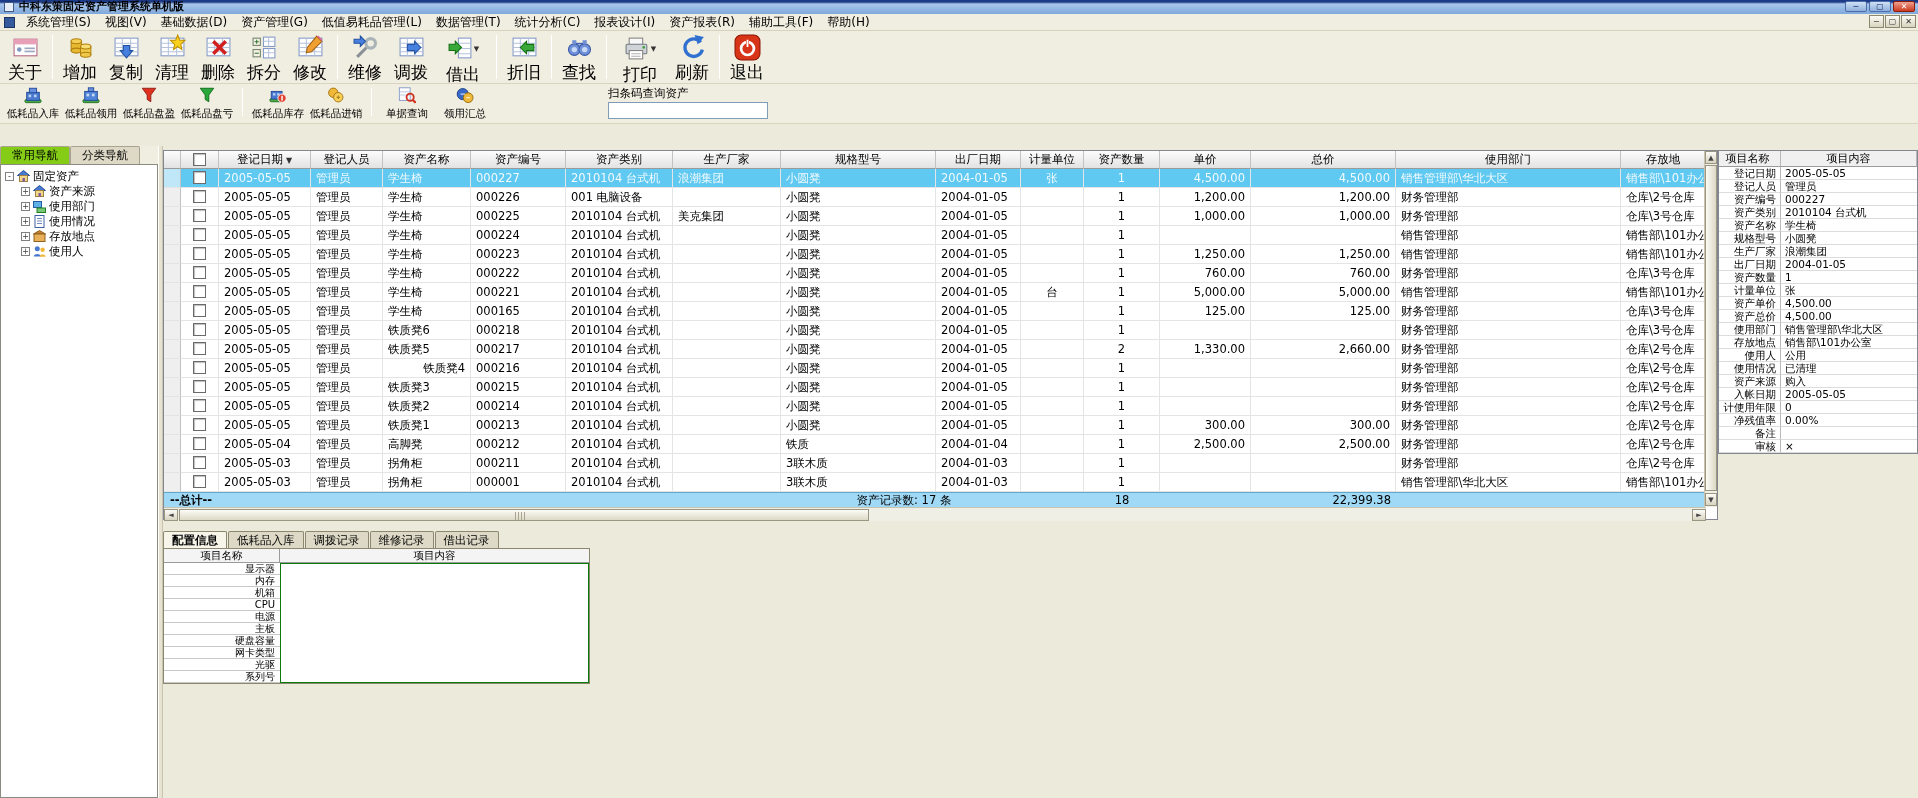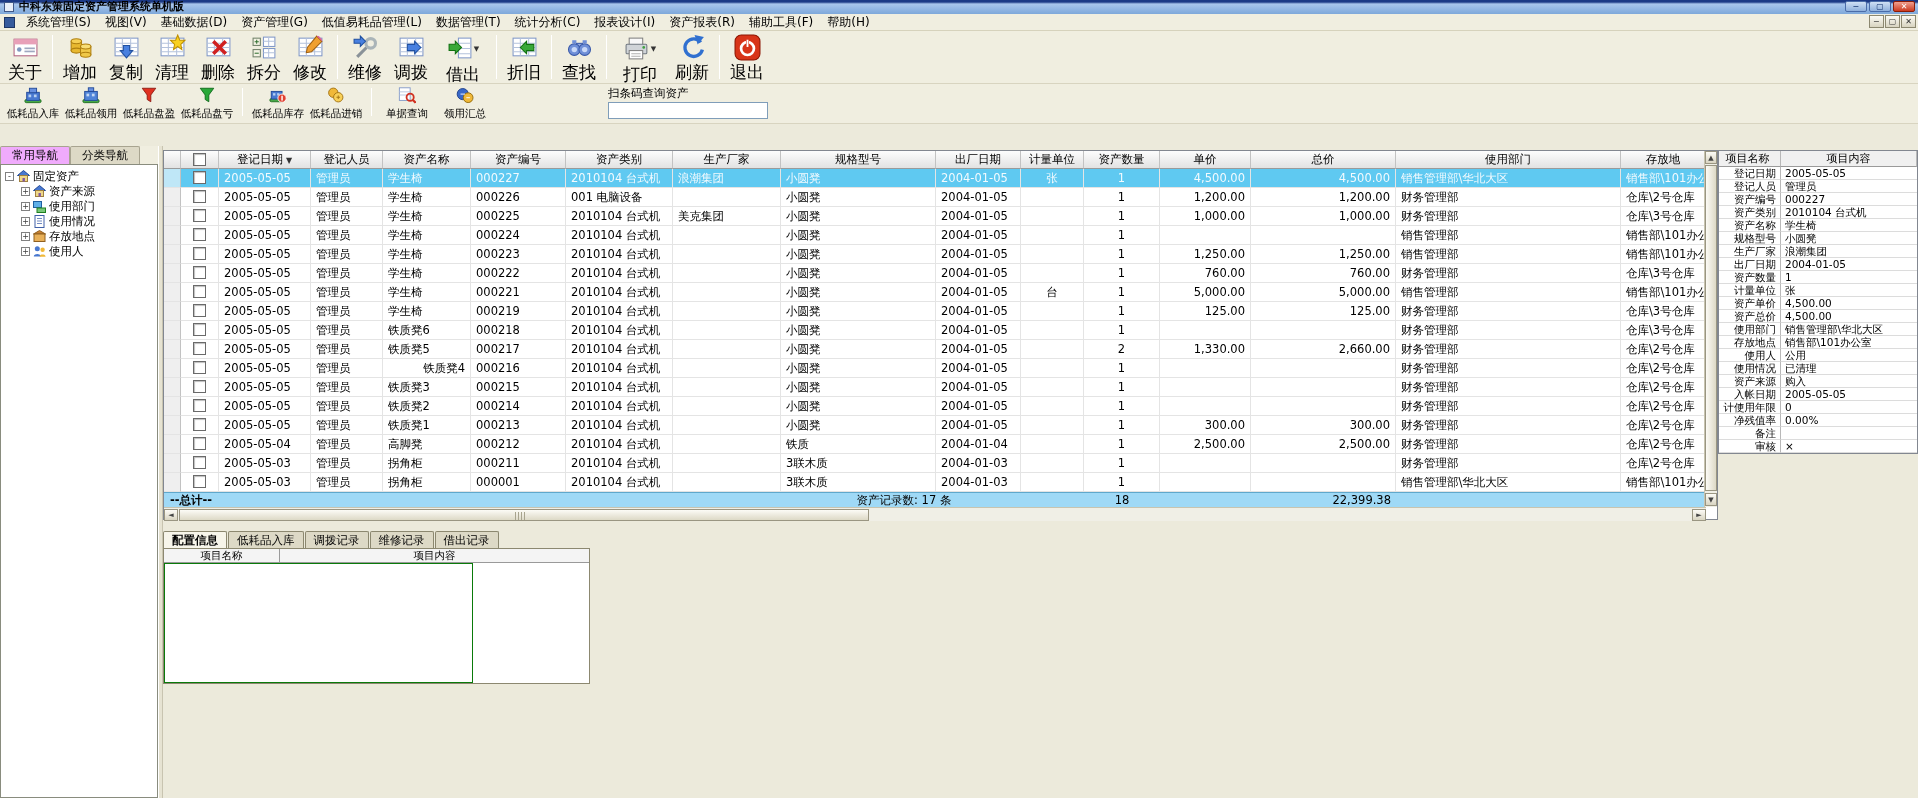--- a/index.html
+++ b/index.html
@@ -45,21 +45,21 @@
   .tbtn2 .lbl { font-size:10.5px; line-height:12px; white-space:nowrap; }
   .barcode { position:absolute; left:608px; top:2px; width:170px; }
   .barcode .blbl { font-size:11.5px; line-height:14px; }
   .barcode input { width:160px; height:17px; border:1px solid #7f9db9; background:#fff; margin-top:2px; font-size:11px; padding:0 3px; }
 
   
   .leftnav { position:absolute; left:0; top:146px; width:158px; bottom:0; background:#f0eee0; }
   .navtabs { display:flex; height:18px; }
   .navtab { width:70px; height:18px; font-size:11.5px; text-align:center; line-height:17px;
     border:1px solid #a8a490; border-bottom:none; border-radius:2px 2px 0 0; background:#ddd9c6; }
-  .navtab.active { background:#f0abfc; }
+  .navtab.active { background:#84cc16; }
   .tree { position:absolute; left:0; top:18px; right:0; bottom:0; background:#fff; border:1px solid #898c7e; padding:4px 0 0 4px; }
   .tree-row { display:flex; align-items:center; height:15px; font-size:11.5px; white-space:nowrap; }
   .tree-row .indent { display:inline-block; width:16px; }
   .expander { width:9px; height:9px; border:1px solid #808080; background:#fff; font-size:8px; line-height:7px; text-align:center; margin-right:3px; color:#404040; flex:none; }
   .tree-icon { width:13px; height:13px; margin-right:3px; flex:none; }
 
   
   .gridwrap { position:absolute; left:163px; top:150px; width:1555px; height:370px; background:#fff; border:1px solid #828790; }
   .grid { position:absolute; left:0; top:0; width:1542px; }
   .ghead { display:flex; height:18px; }
@@ -599,21 +599,21 @@
           <div class="gc" style="width: 85px;">销售部\101办公室</div>
         </div>
         <div class="grow">
           <div class="gc ind" style="width: 17px;"></div>
           <div class="gc" style="width: 38px; padding: 0px;">
             <div class="cb"></div>
           </div>
           <div class="gc" style="width: 92px;">2005-05-05</div>
           <div class="gc" style="width: 72px;">管理员</div>
           <div class="gc" style="width: 88px;">学生椅</div>
-          <div class="gc" style="width: 95px;">000219</div>
+          <div class="gc" style="width: 95px;">000165</div>
           <div class="gc" style="width: 107px;">2010104 台式机</div>
           <div class="gc" style="width: 108px;"></div>
           <div class="gc" style="width: 155px;">小圆凳</div>
           <div class="gc" style="width: 85px;">2004-01-05</div>
           <div class="gc" style="width: 63px; text-align: center;"></div>
           <div class="gc" style="width: 76px; text-align: center;">1</div>
           <div class="gc" style="width: 91px; text-align: right;">125.00</div>
           <div class="gc" style="width: 145px; text-align: right;">125.00</div>
           <div class="gc" style="width: 225px;">财务管理部</div>
           <div class="gc" style="width: 85px;">仓库\3号仓库</div>
@@ -923,15 +923,27 @@
     <div class="btab">调拨记录</div>
     <div class="btab">维修记录</div>
     <div class="btab">借出记录</div>
   </div>
 <div class="cfg">
   <div class="cfghead">
     <div class="c1">项目名称</div>
     <div class="c2">项目内容</div>
   </div>
   <div class="cfgbody">
+    <div class="cfgleft" id="cfgitems">
+        <div class="cfgrow">显示器</div>
+        <div class="cfgrow">内存</div>
+        <div class="cfgrow">机箱</div>
+        <div class="cfgrow">CPU</div>
+        <div class="cfgrow">电源</div>
+        <div class="cfgrow">主板</div>
+        <div class="cfgrow">硬盘容量</div>
+        <div class="cfgrow">网卡类型</div>
+        <div class="cfgrow">光驱</div>
+        <div class="cfgrow">系列号</div>
+      </div>
     <div class="greenbox" id="greenbox" style="height: 120px;"></div>
   </div>
 </div>
 
 </body></html>

